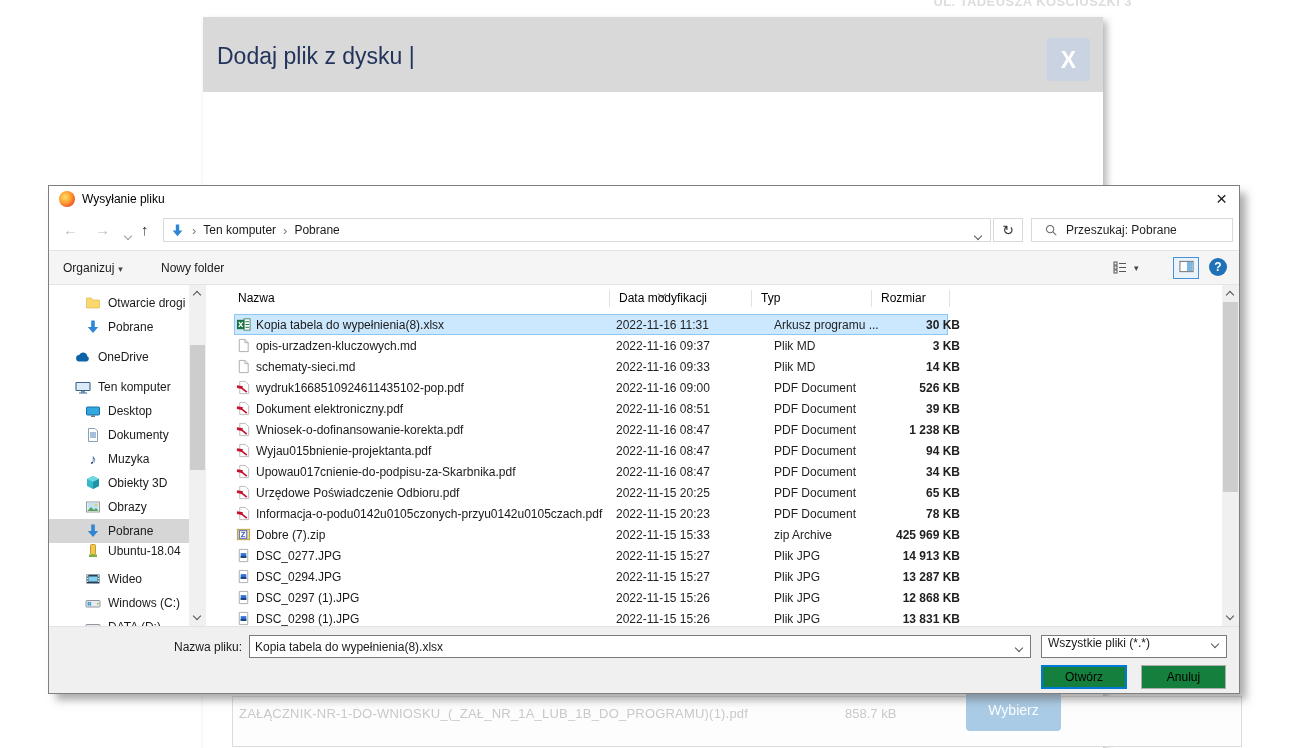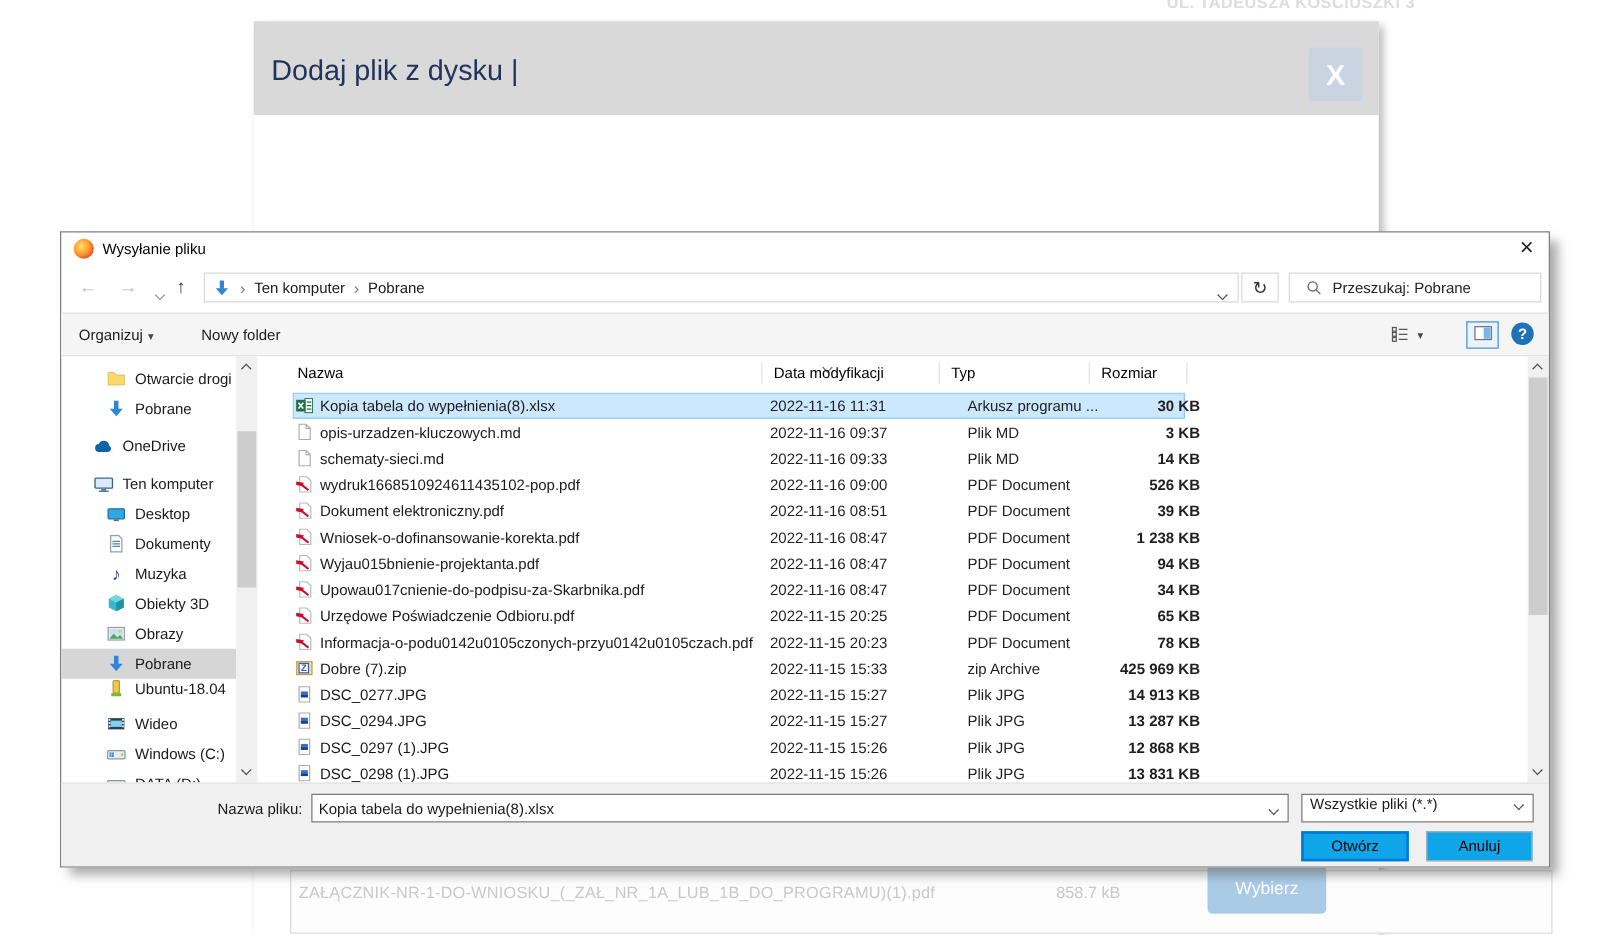--- a/index.html
+++ b/index.html
@@ -102,21 +102,21 @@
   
   .dlg-footer{position:relative;height:66px;background:#f0f0f0;border-top:1px solid #e3e3e3;box-sizing:content-box;}
   .fname-label{position:absolute;left:0;top:13px;width:193px;text-align:right;color:#1a1a1a;}
   .fname-combo{position:absolute;left:200px;top:8px;width:782px;height:23px;border:1px solid #7a7a7a;
     background:#fff;box-sizing:border-box;display:flex;align-items:center;}
   .fname-value{flex:1;padding-left:5px;white-space:nowrap;overflow:hidden;}
   .combo-caret{flex:0 0 22px;text-align:center;color:#555;}
   .ftype-select{position:absolute;left:992px;top:8px;width:186px;height:23px;border:1px solid #7a7a7a;
     background:#fff;box-sizing:border-box;display:flex;cursor:pointer;}
   .ftype-value{flex:1;padding-left:6px;white-space:nowrap;}
-  .btn{position:absolute;top:38px;height:24px;background:#0ea5e9;font-family:inherit;font-size:12px;
+  .btn{position:absolute;top:38px;height:24px;background:#15803d;font-family:inherit;font-size:12px;
     color:#000;cursor:pointer;}
   .btn-open{left:992px;width:86px;border:2px solid #0078d7;}
   .btn-cancel{left:1092px;width:85px;border:1px solid #adadad;}
 </style>
 </head>
 <body>
 
 <span class="page-address">UL. TADEUSZA KOŚCIUSZKI 3</span>
 
 <div class="attach-box">

